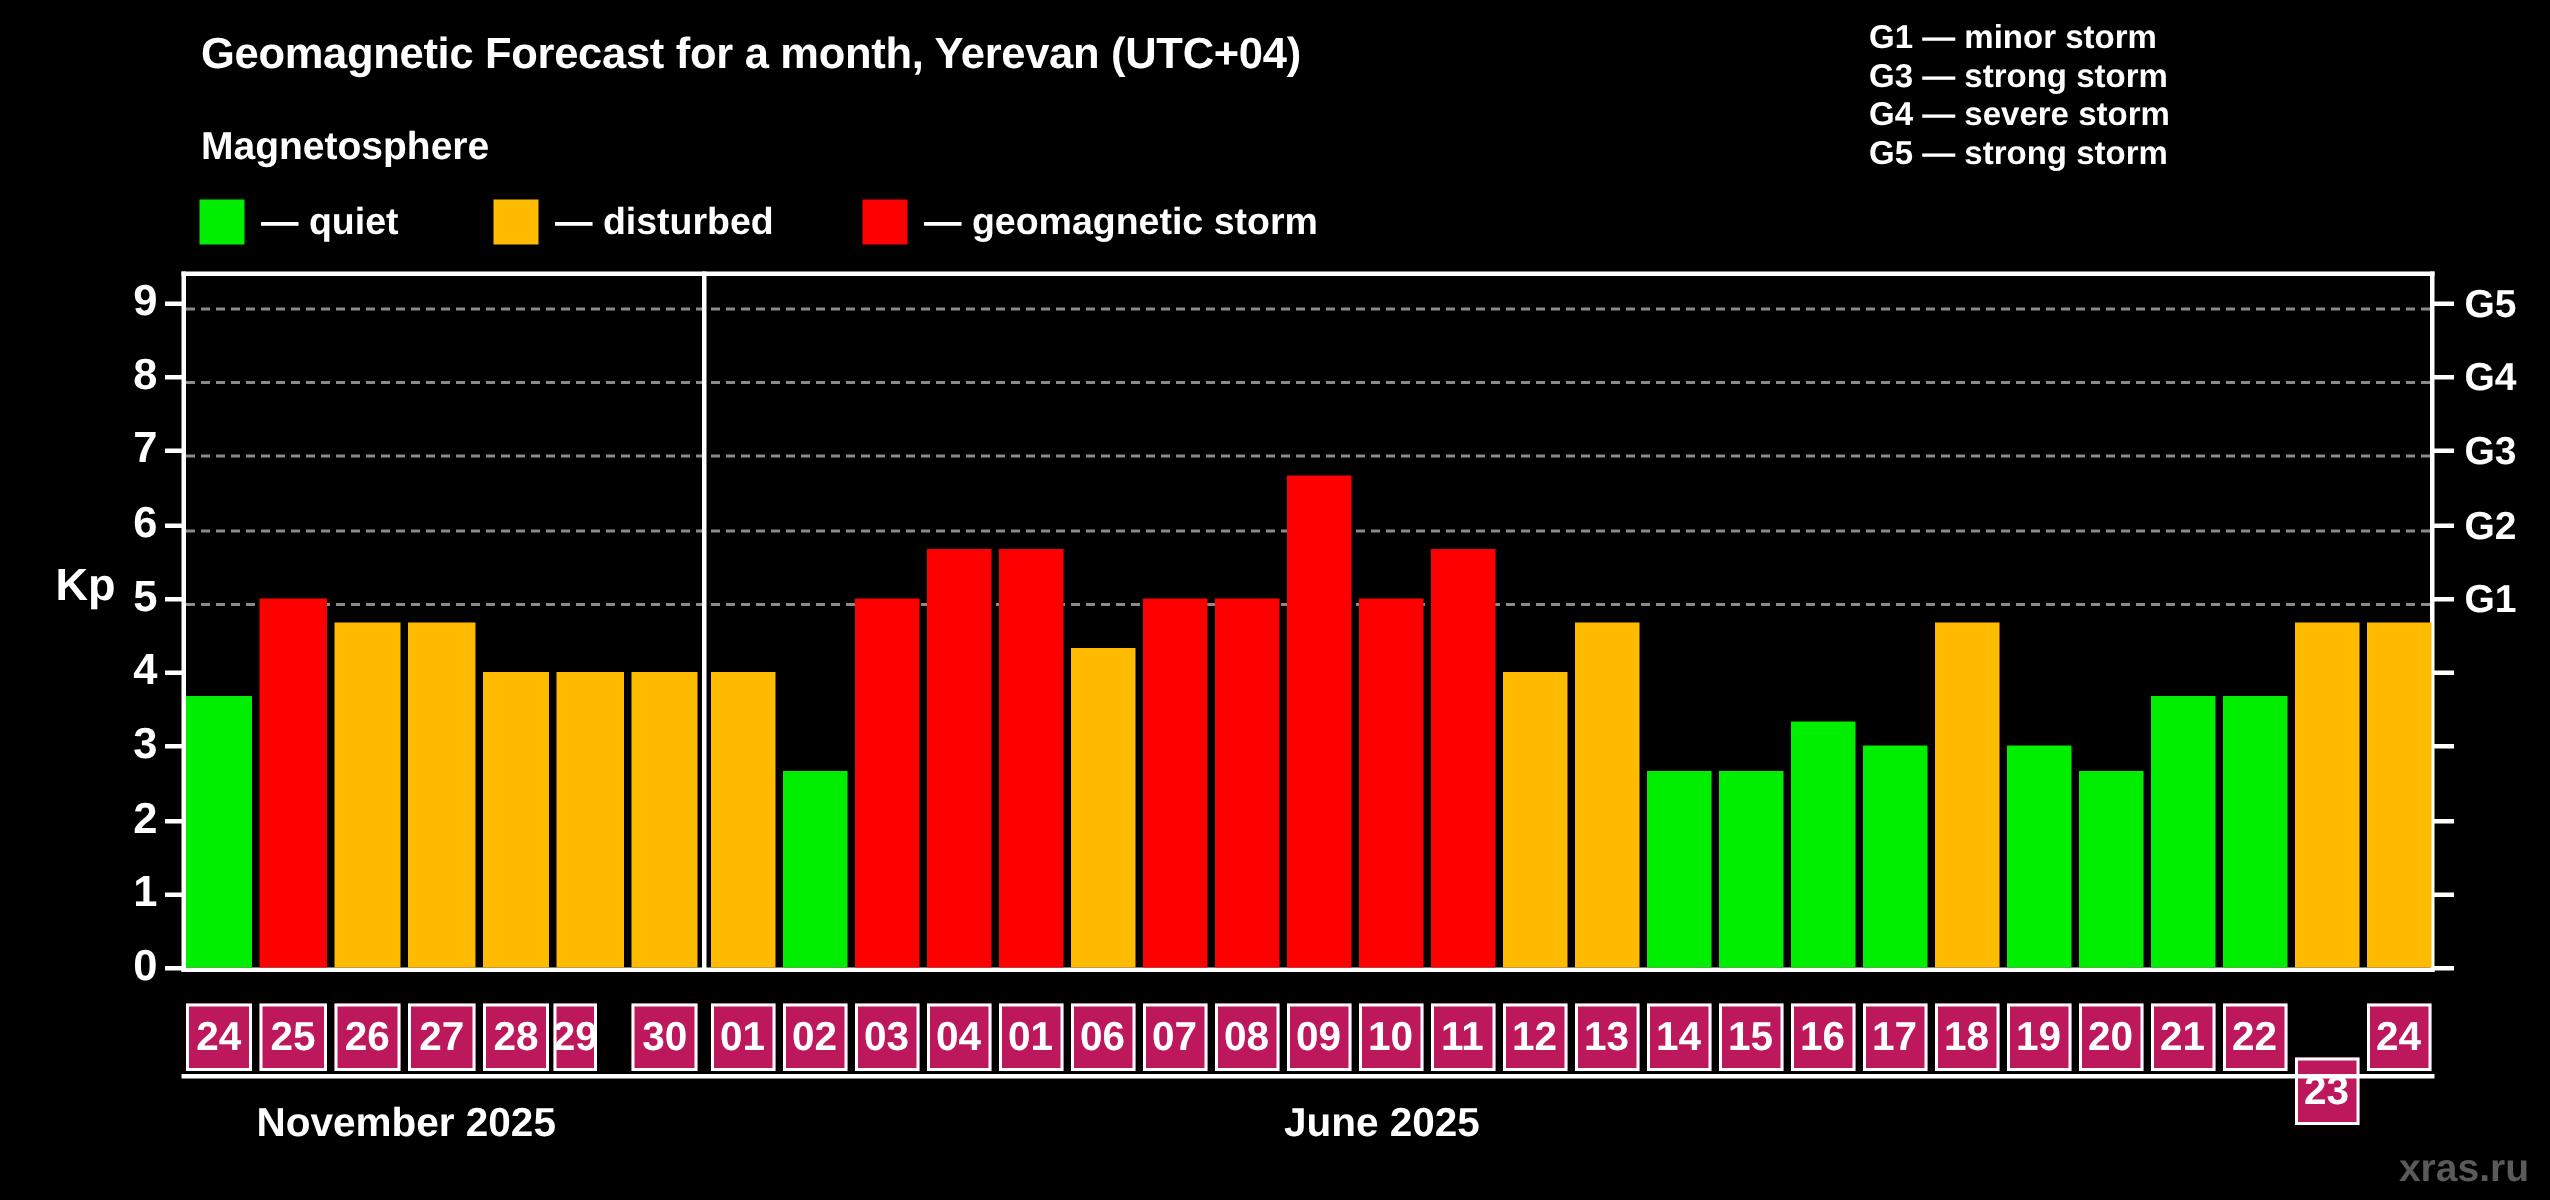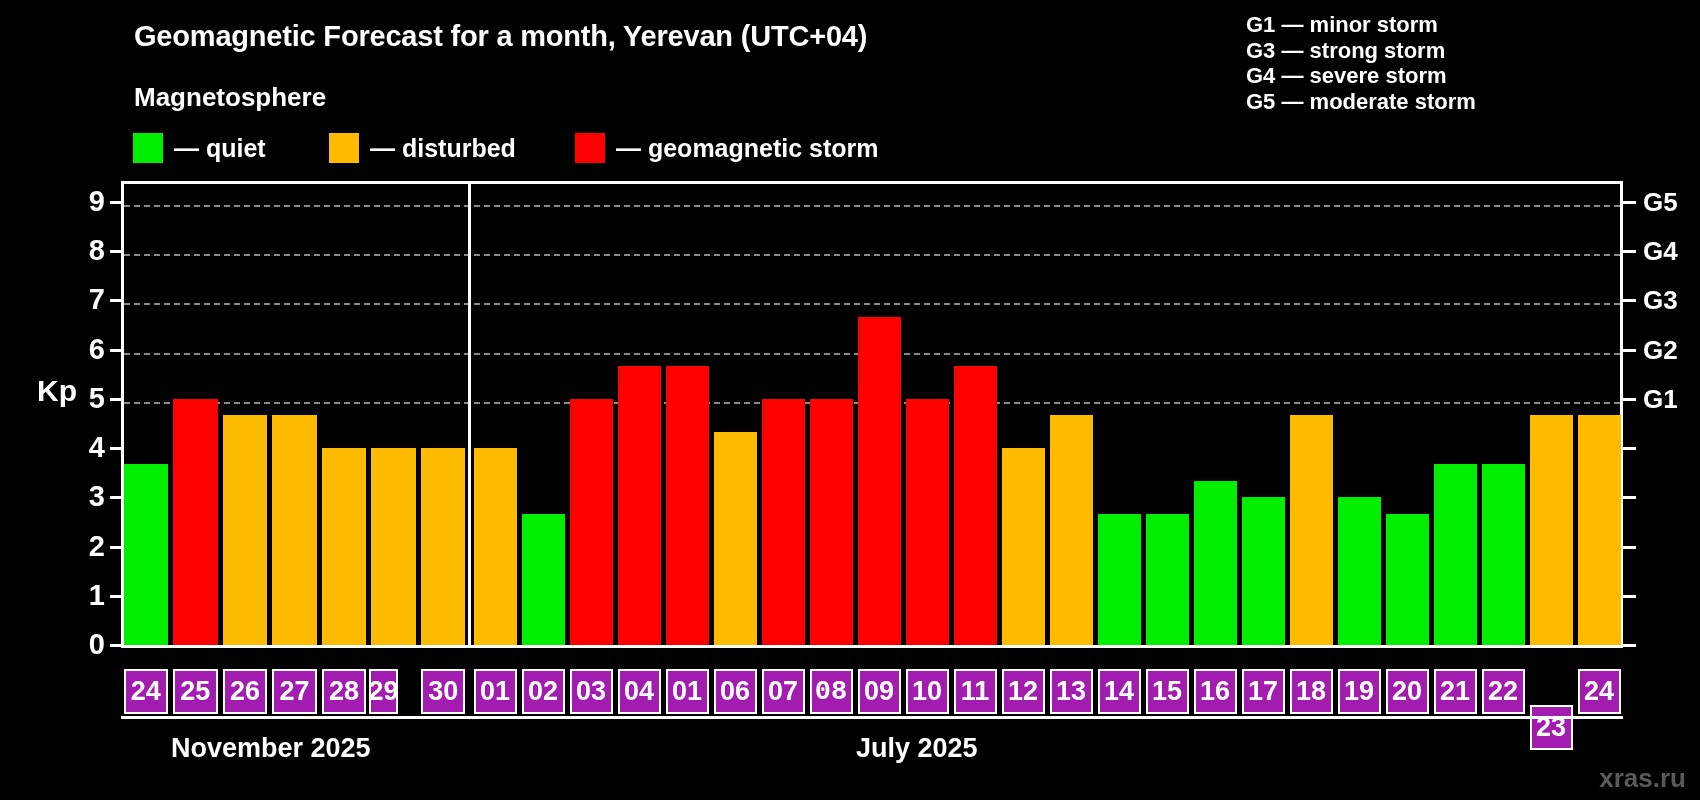--- a/index.html
+++ b/index.html
@@ -172,21 +172,21 @@
     left: 121px;
     top: 669px;
     height: 45px;
   }
   .day-box {
     position: absolute;
     top: 0;
     height: 45px;
     border: 2px solid #ffffff;
     box-sizing: border-box;
-    background: #a21caf;
+    background: #be185d;
     display: flex;
     align-items: center;
     justify-content: center;
     font-size: 27px;
     font-weight: bold;
     color: #ffffff;
   }
   #day-axis-rule {
     position: absolute;
     left: 121px;
@@ -235,21 +235,21 @@
     <div class="legend-entry" style="left: 442px;">
       <span class="legend-swatch" style="background: rgb(255, 0, 0);"></span>
       <span class="legend-text">— geomagnetic storm</span>
     </div>
   </div>
 
 <div id="g-scale-legend">
     <div class="g-scale-row">G1 — minor storm</div>
     <div class="g-scale-row">G3 — strong storm</div>
     <div class="g-scale-row">G4 — severe storm</div>
-    <div class="g-scale-row">G5 — moderate storm</div>
+    <div class="g-scale-row">G5 — strong storm</div>
   </div>
 
 <div id="plot-frame">
   <div id="plot-inner">
       <div class="gridline" style="top: 217.889px;"></div>
       <div class="gridline" style="top: 168.667px;"></div>
       <div class="gridline" style="top: 119.444px;"></div>
       <div class="gridline" style="top: 70.2222px;"></div>
       <div class="gridline" style="top: 21px;"></div>
     </div>
@@ -338,36 +338,36 @@
     <div class="day-box" style="left: 200.786px; width: 44.5714px;">28</div>
     <div class="day-box" style="left: 248px; width: 29px; text-align: center;">29</div>
     <div class="day-box" style="left: 299.929px; width: 44.5714px;">30</div>
     <div class="day-box" style="left: 352.5px; width: 43px;">01</div>
     <div class="day-box" style="left: 400.5px; width: 43px;">02</div>
     <div class="day-box" style="left: 448.5px; width: 43px;">03</div>
     <div class="day-box" style="left: 496.5px; width: 43px;">04</div>
     <div class="day-box" style="left: 544.5px; width: 43px;">01</div>
     <div class="day-box" style="left: 592.5px; width: 43px;">06</div>
     <div class="day-box" style="left: 640.5px; width: 43px;">07</div>
-    <div class="day-box" style="left: 688.5px; width: 43px; font-family: Liberation Mono, monospace;">08</div>
+    <div class="day-box" style="left: 688.5px; width: 43px;">08</div>
     <div class="day-box" style="left: 736.5px; width: 43px;">09</div>
     <div class="day-box" style="left: 784.5px; width: 43px;">10</div>
     <div class="day-box" style="left: 832.5px; width: 43px;">11</div>
     <div class="day-box" style="left: 880.5px; width: 43px;">12</div>
     <div class="day-box" style="left: 928.5px; width: 43px;">13</div>
     <div class="day-box" style="left: 976.5px; width: 43px;">14</div>
     <div class="day-box" style="left: 1024.5px; width: 43px;">15</div>
     <div class="day-box" style="left: 1072.5px; width: 43px;">16</div>
     <div class="day-box" style="left: 1120.5px; width: 43px;">17</div>
     <div class="day-box" style="left: 1168.5px; width: 43px;">18</div>
     <div class="day-box" style="left: 1216.5px; width: 43px;">19</div>
     <div class="day-box" style="left: 1264.5px; width: 43px;">20</div>
     <div class="day-box" style="left: 1312.5px; width: 43px;">21</div>
     <div class="day-box" style="left: 1360.5px; width: 43px;">22</div>
     <div class="day-box" style="left: 1408.5px; width: 43px; margin-top: 36px;">23</div>
     <div class="day-box" style="left: 1456.5px; width: 43px;">24</div>
   </div>
 <div id="day-axis-rule"></div>
 
 <div class="month-caption" id="month-caption-0">November 2025</div>
-<div class="month-caption" id="month-caption-1">July 2025</div>
+<div class="month-caption" id="month-caption-1">June 2025</div>
 
 <div id="watermark">xras.ru</div>
 
 </body></html>

